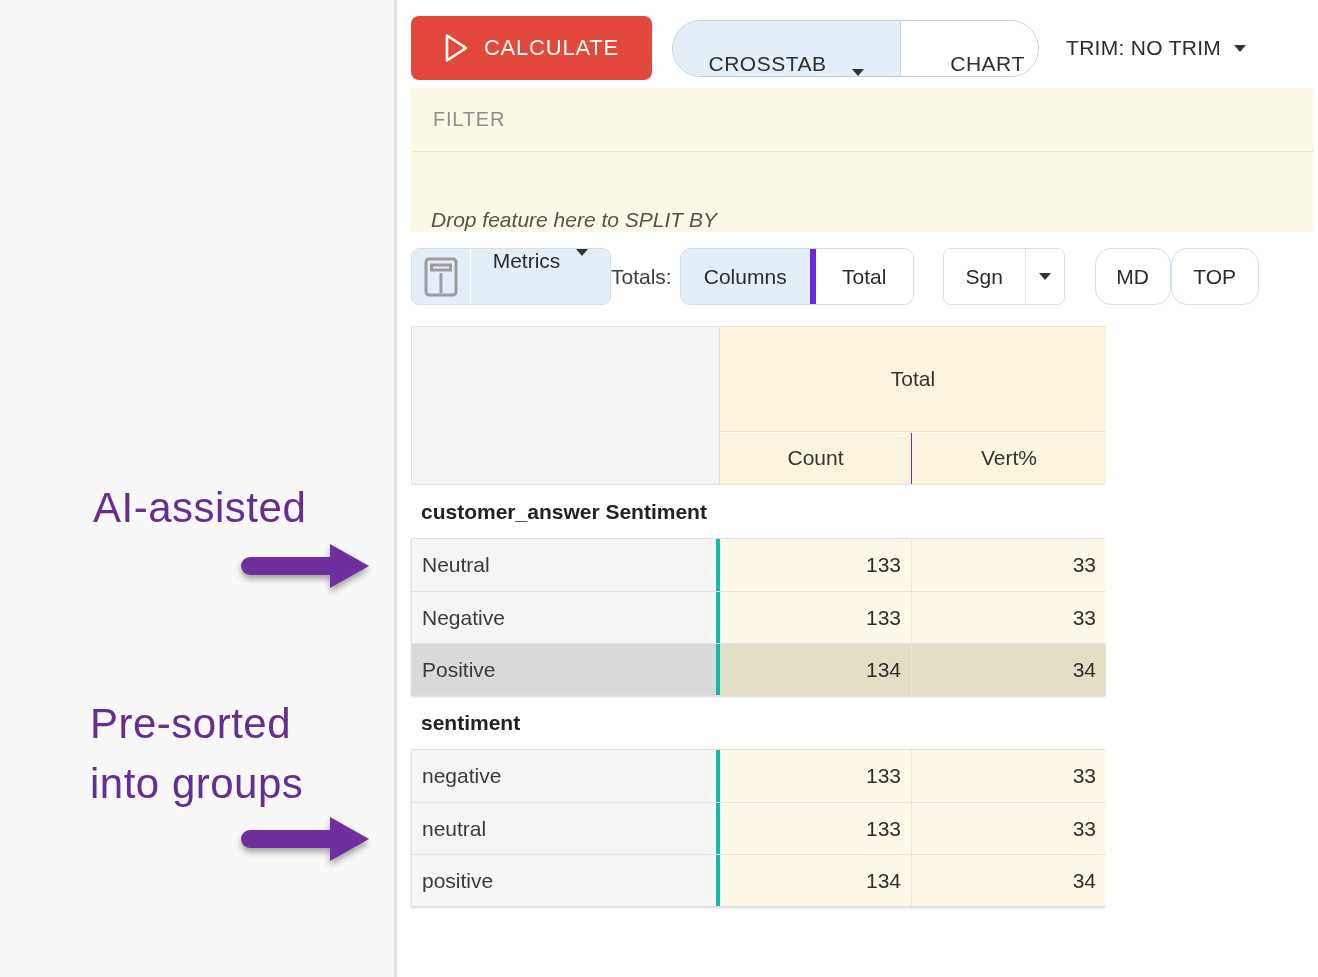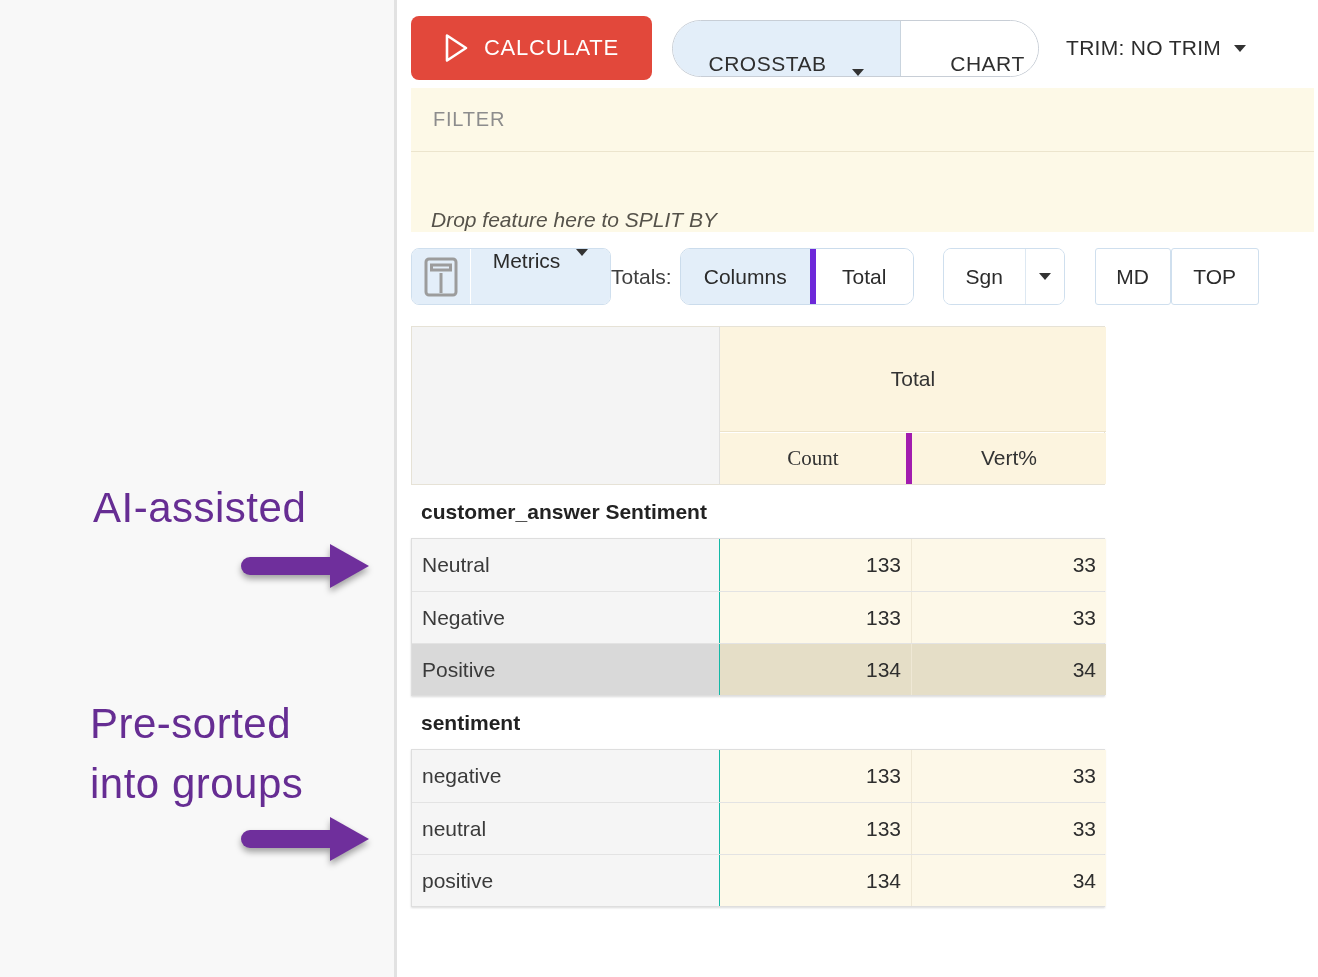--- a/index.html
+++ b/index.html
@@ -83,21 +83,21 @@
   .filter-label{color:#8d8d8d;font-size:20px;letter-spacing:0.8px;}
   .split-bar{
     height:80px;background:var(--panel-yellow);
     display:flex;align-items:flex-end;padding-left:20px;cursor:pointer;
   }
   .split-placeholder{color:#55524a;font-size:21px;font-style:italic;}
 
   
   .toolbar-2{position:absolute;left:0;top:248px;height:57px;display:flex;align-items:center;}
   .chip{
-    height:57px;border:1px solid var(--chip-border);border-radius:3px;background:#fff;
+    height:57px;border:1px solid var(--chip-border);border-radius:16px;background:#fff;
     display:flex;align-items:center;justify-content:center;
     font-family:inherit;font-size:21px;color:#2b2b2b;cursor:pointer;
   }
   .metrics-group{display:flex;height:57px;border:1px solid var(--chip-border);border-radius:8px;overflow:hidden;}
   .metrics-icon-btn{width:59px;height:100%;background:var(--selection-blue);border:none;border-right:1px solid #ffffff;display:flex;align-items:center;justify-content:center;cursor:pointer;}
   .metrics-dd-btn{width:139px;height:100%;background:var(--selection-blue);border:none;display:flex;align-items:flex-start;justify-content:center;gap:16px;font-family:inherit;font-size:21px;color:#2b2b2b;cursor:pointer;}
   .totals-label{margin-right:8px;font-size:21px;color:#3f3f3f;}
   .totals-group{display:flex;height:57px;border:1px solid #cbdcec;border-radius:10px;overflow:hidden;}
   .totals-seg{height:100%;display:flex;align-items:center;justify-content:center;border:none;background:#fff;font-family:inherit;font-size:21px;color:#2b2b2b;cursor:pointer;}
   .totals-columns{width:135px;background:var(--selection-blue);border-right:6px solid #6d28d9;}
@@ -118,38 +118,38 @@
   .total-cell{
     grid-column:2/4;height:105px;background:var(--header-cream);
     display:flex;align-items:center;justify-content:center;
     font-size:21px;color:#333;border-bottom:1px solid #ede3ca;cursor:pointer;
   }
   .colhead-cell{
     height:51px;background:var(--header-cream);
     display:flex;align-items:center;justify-content:center;
     font-size:21px;color:#333;cursor:pointer;
   }
-  .colhead-count{border-right:6px solid #a21caf;font-family:Liberation Serif, serif;}
+  .colhead-count{border-right:1px solid #a21caf;}
 
   .section-title{
     height:53px;display:flex;align-items:center;
     padding-left:10px;font-size:21px;font-weight:bold;color:#222;
   }
   .rows-block{
     border:1px solid #dedede;
     box-shadow:0 1px 2px rgba(0,0,0,0.15);
   }
   .tbl-row{
     display:grid;grid-template-columns:308px 192px 194px;height:52px;cursor:pointer;
   }
   .tbl-row + .tbl-row{border-top:1px solid #e3e3e3;}
   .cell-label{
     background:#f5f5f5;display:flex;align-items:center;
     padding-left:10px;font-size:21px;color:#3a3a3a;
-    border-right:1px solid #14b8a6;
+    border-right:4px solid #14b8a6;
   }
   .cell-num{
     background:var(--cell-cream);display:flex;align-items:center;justify-content:flex-end;
     padding-right:10px;font-size:21px;color:#2e2e2e;
   }
   .cell-count{border-right:1px solid #efe8d5;}
   .tbl-row.selected .cell-label{background:var(--selected-gray);}
   .tbl-row.selected .cell-num{background:var(--selected-tan);}
 </style>
 </head>

